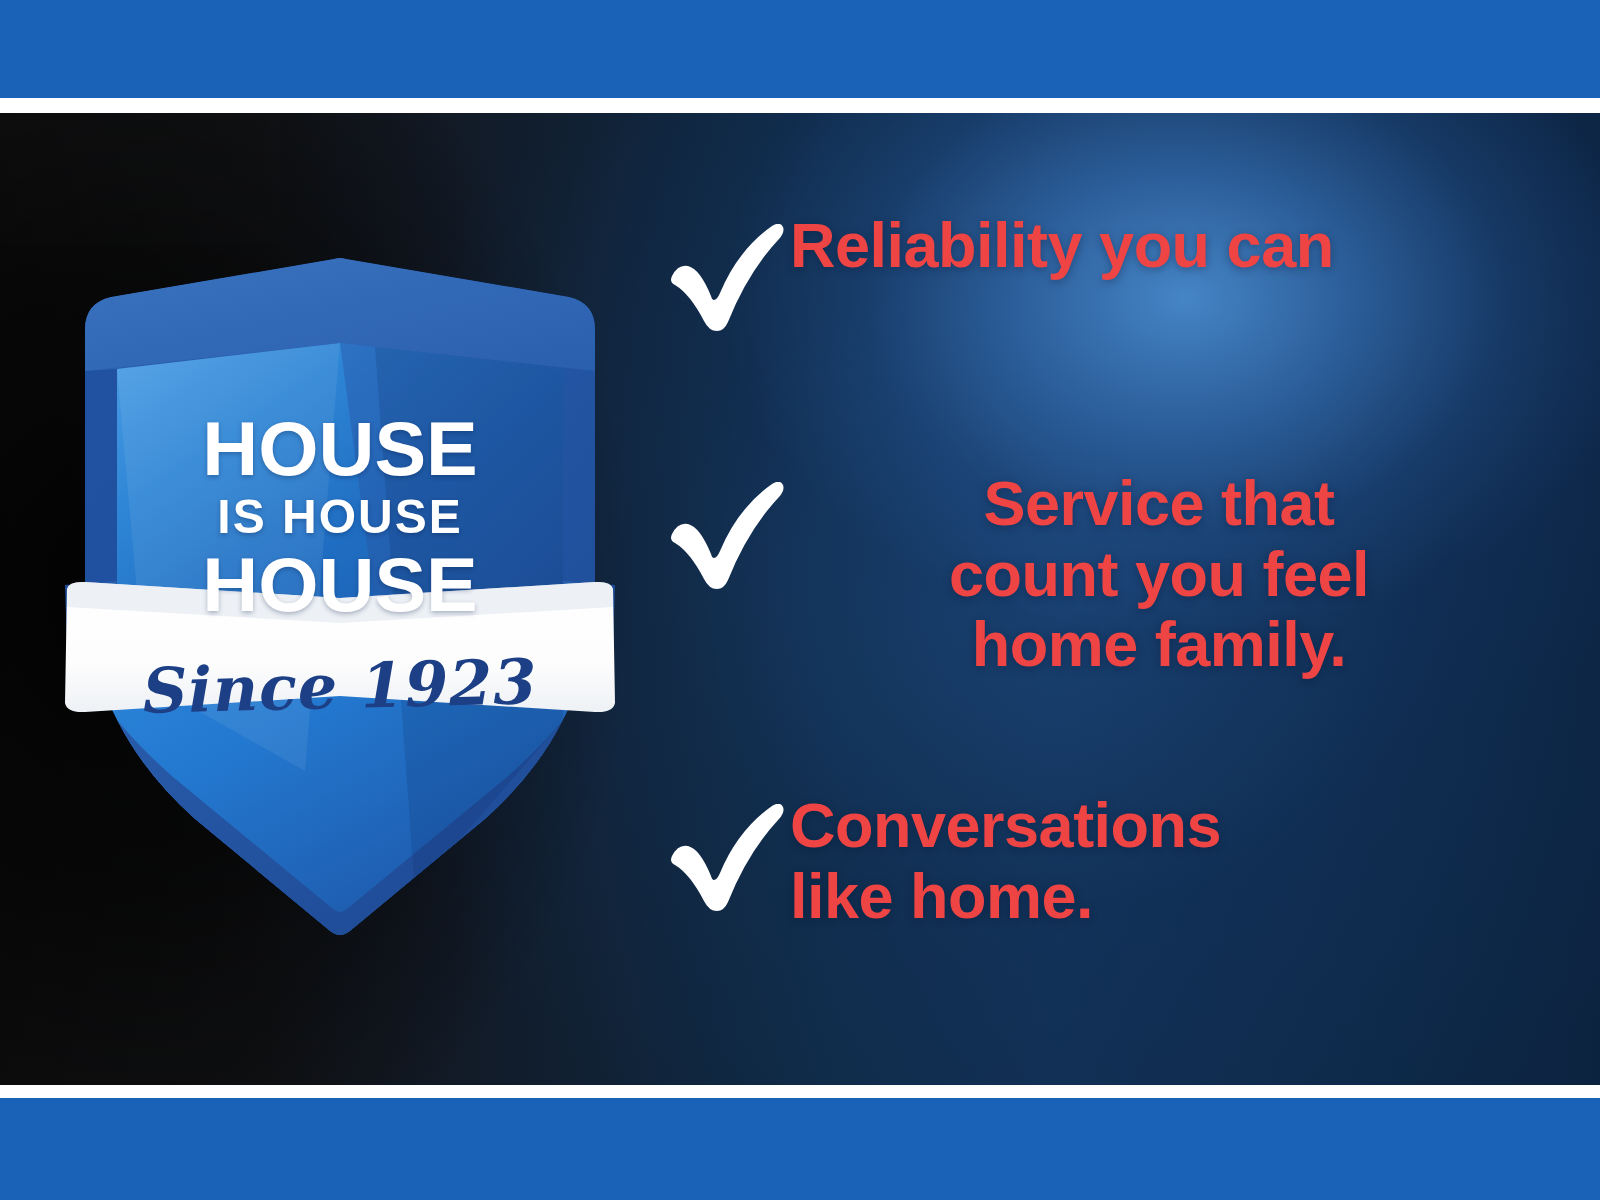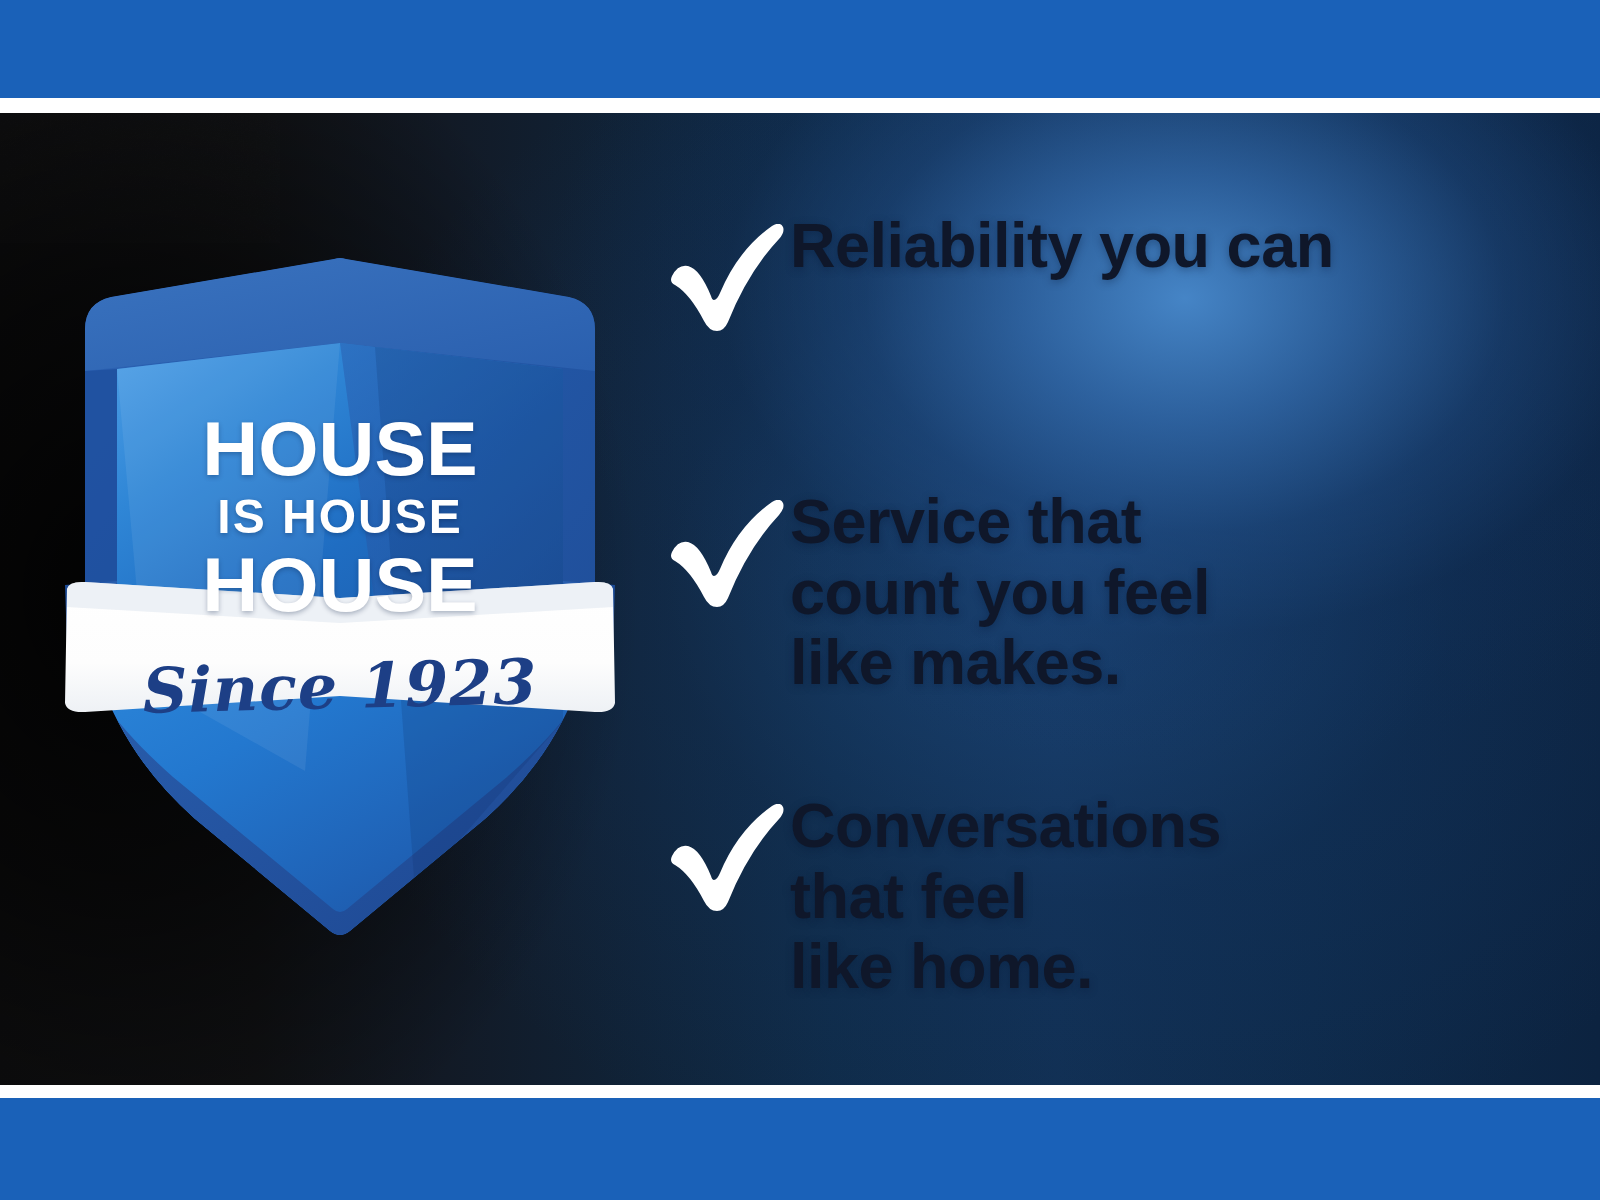--- a/index.html
+++ b/index.html
@@ -103,33 +103,33 @@
     width: 860px;
   }
   .benefit {
     position: absolute;
     left: 0;
     width: 860px;
     display: flex;
     align-items: flex-start;
   }
   #benefit-0 { top: 0px; }
-  #benefit-1 { top: 276px; }
+  #benefit-1 { top: 258px; text-align: center; }
   #benefit-2 { top: 580px; }
 
   .check-wrap {
     flex: 0 0 auto;
     width: 122px;
     padding-top: 14px;
   }
   .check-wrap svg { display: block; width: 118px; height: 108px; }
 
   .benefit-text {
     flex: 1 1 auto;
-    color: #0f172a;
+    color: #ef4444;
     font-family: "Liberation Sans", "DejaVu Sans", sans-serif;
     font-weight: bold;
     font-size: 63px;
     line-height: 1.12;
     letter-spacing: -0.5px;
     text-shadow: 0 2px 8px rgba(0,20,50,.35);
   }
   .benefit-text .ln { display: block; }
 </style>
 </head>
@@ -303,35 +303,34 @@
           <svg viewBox="0 0 118 108" xmlns="http://www.w3.org/2000/svg">
             <path d="M4 52 Q10 40 20 42 Q32 45 43 72 Q44 76 46 76 Q49 76 52 69
                      Q70 26 104 2 Q112 -3 115 3 Q117 8 111 15
                      Q80 48 60 98 Q56 107 49 107 Q41 107 36 97
                      Q22 70 7 61 Q1 58 4 52 Z" fill="#ffffff"></path>
           </svg>
         </div>
         <div class="benefit-text">
           <span class="ln">Service that</span>
           <span class="ln">count you feel</span>
-          <span class="ln">like makes.</span>
+          <span class="ln">home family.</span>
         </div>
       </div>
 
       <div class="benefit" id="benefit-2">
         <div class="check-wrap">
           <svg viewBox="0 0 118 108" xmlns="http://www.w3.org/2000/svg">
             <path d="M4 52 Q10 40 20 42 Q32 45 43 72 Q44 76 46 76 Q49 76 52 69
                      Q70 26 104 2 Q112 -3 115 3 Q117 8 111 15
                      Q80 48 60 98 Q56 107 49 107 Q41 107 36 97
                      Q22 70 7 61 Q1 58 4 52 Z" fill="#ffffff"></path>
           </svg>
         </div>
         <div class="benefit-text">
           <span class="ln">Conversations</span>
-          <span class="ln">that feel</span>
           <span class="ln">like home.</span>
         </div>
       </div>
 
     </div>
   </div>
 </div>
 
 </body></html>

